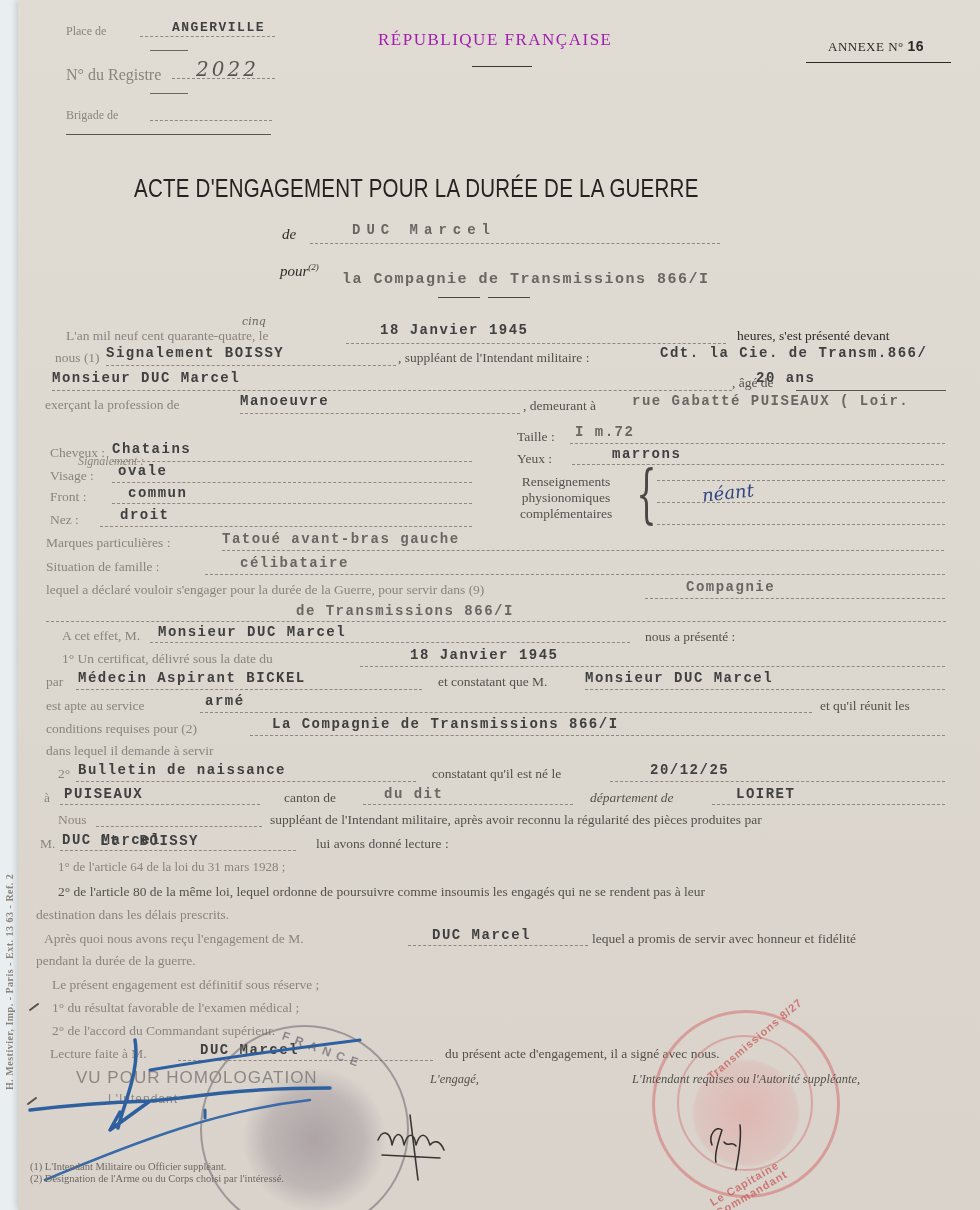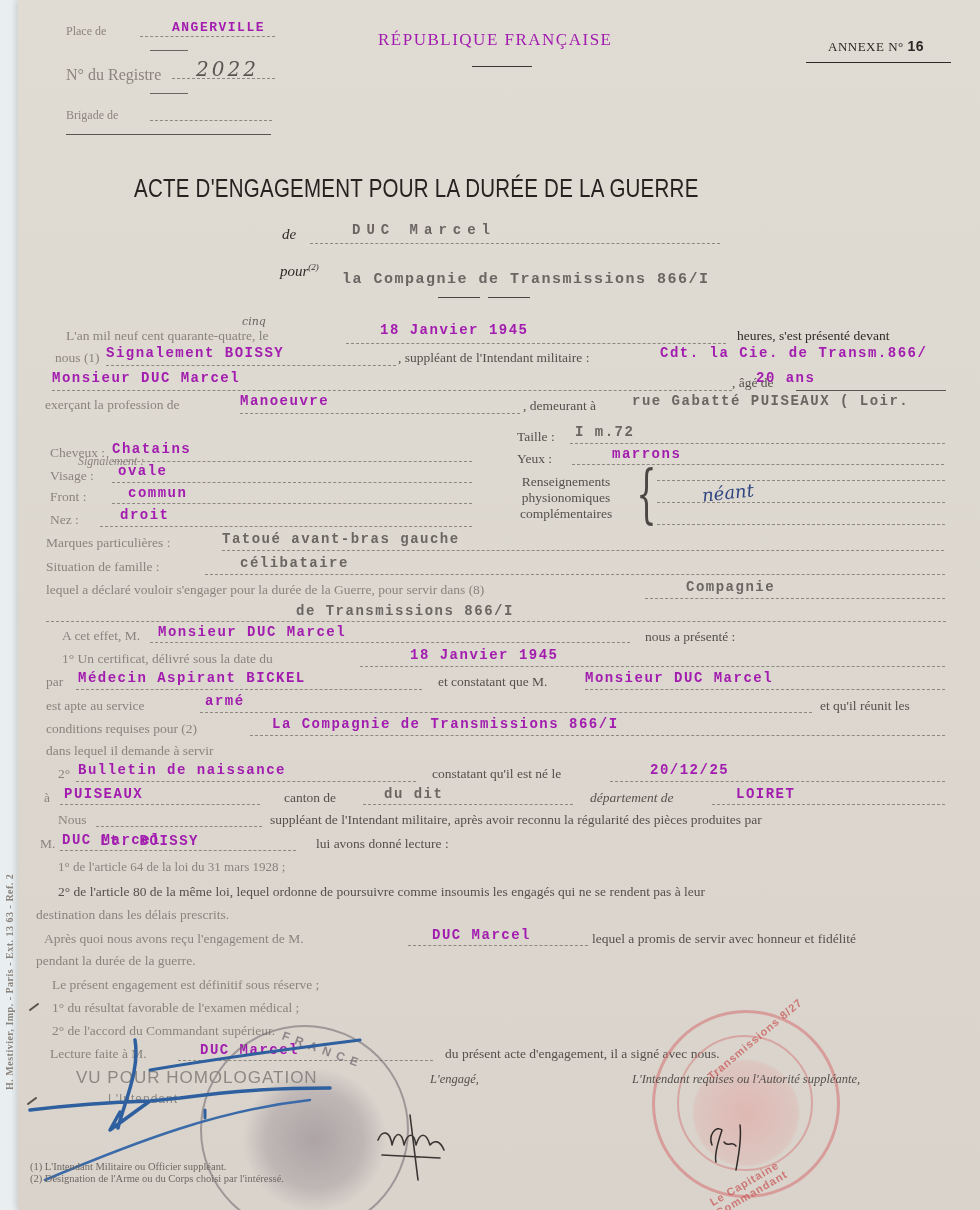--- a/index.html
+++ b/index.html
@@ -15,21 +15,21 @@
     background: linear-gradient(180deg, #e0dbd3 0%, #ddd8d0 40%, #d9d3cb 100%);
     box-shadow: -2px 0 6px rgba(0,0,0,0.15);
   }
   .edge-left { position:absolute; left:0; top:0; width:18px; height:1210px; background:#e9eef0; }
   .abs { position: absolute; white-space: nowrap; }
   .lbl { font-size: 13.5px; color: #55504c; font-family: "Liberation Serif", serif; }
   .lbl-faint { color: #8a847e; }
   .lbl-strong { color: #2f2b28; }
   .italic { font-style: italic; }
   .type { font-family: "Liberation Mono", "DejaVu Sans Mono", monospace; font-size: 14px; color: #6b6662; letter-spacing: 1.5px; font-weight: bold; }
-  .type.faint { color: #a21caf; text-align: right; }
+  .type.faint { color: #404040; text-align: right; }
   .dots { position:absolute; border-bottom: 1px dashed #8e8882; height: 0; }
   .solid { position:absolute; border-bottom: 1.5px solid #3b3734; height:0; }
   .header-rep { font-size: 17px; letter-spacing: 1.5px; color: #a21caf; }
   .annexe { font-size: 13px; color: #2c2926; letter-spacing: 0.5px; }
   .annexe b { font-family: "Liberation Sans", sans-serif; font-size: 14px; }
   .title {
     font-family: "Liberation Sans", "DejaVu Sans", sans-serif;
     font-size: 25px; color: #252220; letter-spacing: 0.3px;
     transform: scaleX(0.82); transform-origin: left top;
   }
@@ -153,21 +153,21 @@
 <div class="abs pencil" style="left:702px;top:482px;font-size:18px;color:#2f4580;transform:rotate(-6deg);">néant</div>
 
 <div class="abs lbl lbl-faint" style="left:46px;top:535px;">Marques particulières :</div>
 <div class="abs type" style="left:222px;top:531px;">Tatoué avant-bras gauche</div>
 <div class="dots" style="left:222px;top:550px;width:722px;"></div>
 
 <div class="abs lbl lbl-faint" style="left:46px;top:559px;">Situation de famille :</div>
 <div class="abs type" style="left:240px;top:555px;">célibataire</div>
 <div class="dots" style="left:205px;top:574px;width:740px;"></div>
 
-<div class="abs lbl lbl-faint" style="left:46px;top:582px;">lequel a déclaré vouloir s'engager pour la durée de la Guerre, pour servir dans (8)</div>
+<div class="abs lbl lbl-faint" style="left:46px;top:582px;">lequel a déclaré vouloir s'engager pour la durée de la Guerre, pour servir dans (9)</div>
 <div class="abs type" style="left:686px;top:579px;">Compagnie</div>
 <div class="dots" style="left:645px;top:598px;width:300px;"></div>
 <div class="abs type" style="left:296px;top:603px;">de Transmissions 866/I</div>
 <div class="dots" style="left:46px;top:621px;width:900px;"></div>
 
 <div class="abs lbl lbl-faint" style="left:62px;top:628px;">A cet effet, M.</div>
 <div class="abs type faint" style="left:158px;top:624px;">Monsieur DUC Marcel</div>
 <div class="dots" style="left:150px;top:642px;width:480px;"></div>
 <div class="abs lbl" style="left:645px;top:629px;">nous a présenté :</div>
 

